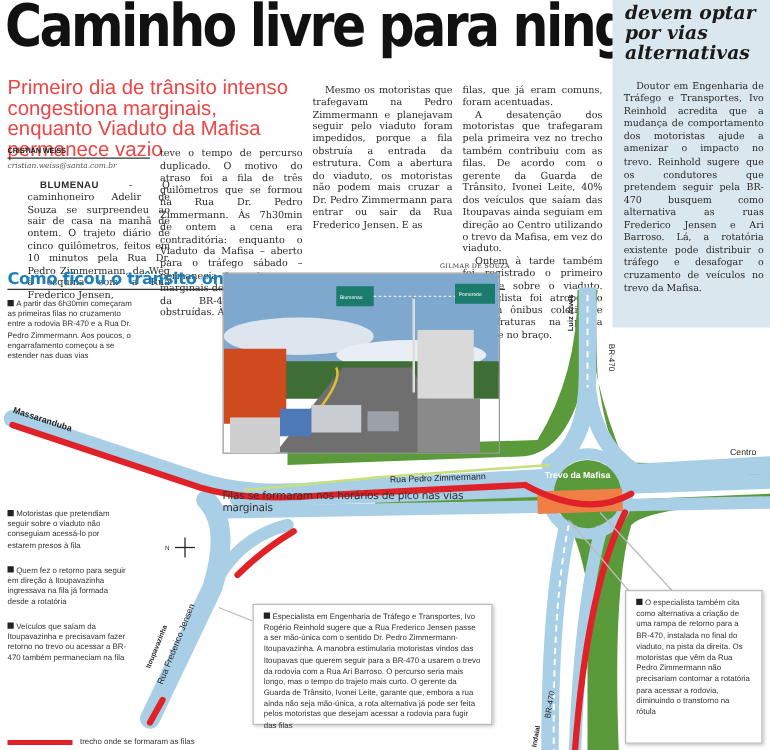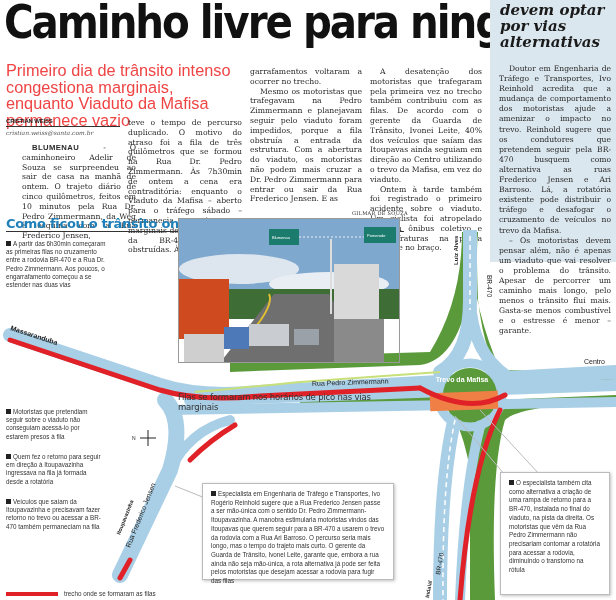--- a/index.html
+++ b/index.html
@@ -104,38 +104,37 @@
 </style>
 </head>
 <body>
 
 <div class="headline">Caminho livre para ninguém</div>
 
 <div class="sidebar-box"></div>
 <div class="sidebar-title">devem optar por vias alternativas</div>
 <div class="sidebar-text">
   <p>Doutor em Engenharia de Tráfego e Transportes, Ivo Reinhold acredita que a mudança de comportamento dos motoristas ajude a amenizar o impacto no trevo. Reinhold sugere que os condutores que pretendem seguir pela BR-470 busquem como alternativa as ruas Frederico Jensen e Ari Barroso. Lá, a rotatória existente pode distribuir o tráfego e desafogar o cruzamento de veículos no trevo da Mafisa.</p>
-  <p>– Os motoristas devem pensar além, não é apenas um viaduto que vai resolver o problema do trânsito. Apesar de percorrer um caminho mais longo, pelo menos o trânsito flui mais. Gasta-se menos combustível e o estresse é menor – garante.</p>
 </div>
 
 <div class="subhead">Primeiro dia de trânsito intenso congestiona marginais, enquanto Viaduto da Mafisa permanece vazio</div>
 <div class="byline-name">CRISTIAN WEISS</div>
 <div class="byline-email">cristian.weiss@santa.com.br</div>
 
 <div class="col col1">
   <p><span class="city">BLUMENAU</span><span> - O caminhoneiro Adelir de Souza se surpreendeu ao sair de casa na manhã de ontem. O trajeto diário de cinco quilômetros, feitos em 10 minutos pela Rua Dr. Pedro Zimmermann, da Weg à esquina com a Rua Frederico Jensen,</span></p>
 </div>
 <div class="col col2">
   <p style="text-indent:0">teve o tempo de percurso duplicado. O motivo do atraso foi a fila de três quilômetros que se formou na Rua Dr. Pedro Zimmermann. Às 7h30min de ontem a cena era contraditória: enquanto o Viaduto da Mafisa – aberto para o tráfego sábado – permanecia vazio, as marginais de acesso ao trevo da BR-470 estavam obstruídas. Às 18h, os en-</p>
 </div>
 <div class="col col3">
-  <p style="text-indent:0">garrafamentos voltaram a ocorrer no trecho.</p>
   <p>Mesmo os motoristas que trafegavam na Pedro Zimmermann e planejavam seguir pelo viaduto foram impedidos, porque a fila obstruía a entrada da estrutura. Com a abertura do viaduto, os motoristas não podem mais cruzar a Dr. Pedro Zimmermann para entrar ou sair da Rua Frederico Jensen. E as</p>
 </div>
 <div class="col col4">
+  <p style="text-indent:0">filas, que já eram comuns, foram acentuadas.</p>
   <p>A desatenção dos motoristas que trafegaram pela primeira vez no trecho também contribuiu com as filas. De acordo com o gerente da Guarda de Trânsito, Ivonei Leite, 40% dos veículos que saíam das Itoupavas ainda seguiam em direção ao Centro utilizando o trevo da Mafisa, em vez do viaduto.</p>
   <p>Ontem à tarde também foi registrado o primeiro acidente sobre o viaduto. Um ciclista foi atropelado por um ônibus coletivo e teve fraturas na perna direita e no braço.</p>
 </div>
 
 <div class="photo-credit">GILMAR DE SOUZA</div>
 
 <svg class="map" viewBox="0 230 616 370" width="616" height="370">
 
   <path d="M230 372 L420 365 Q455 360 468 300 Q476 250 478 232 L462 232 Q462 300 430 352 L230 358 Z" fill="#5a9a3a"></path>
   <path d="M505 380 Q485 360 478 300 Q476 250 478 232 L470 232 Q470 300 500 370 L616 372 L616 385 Z" fill="#5a9a3a"></path>

